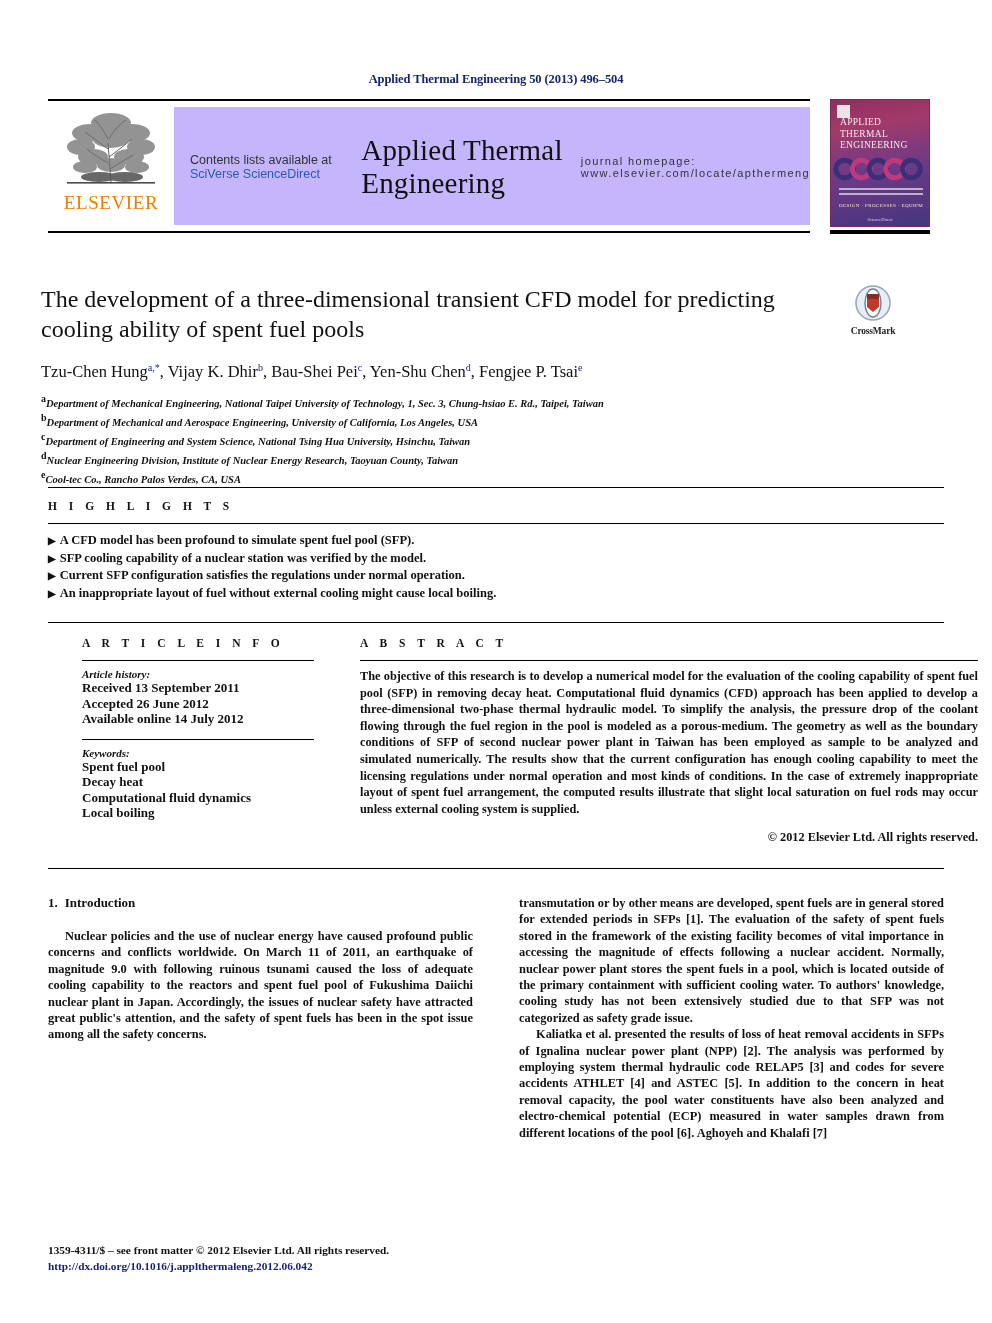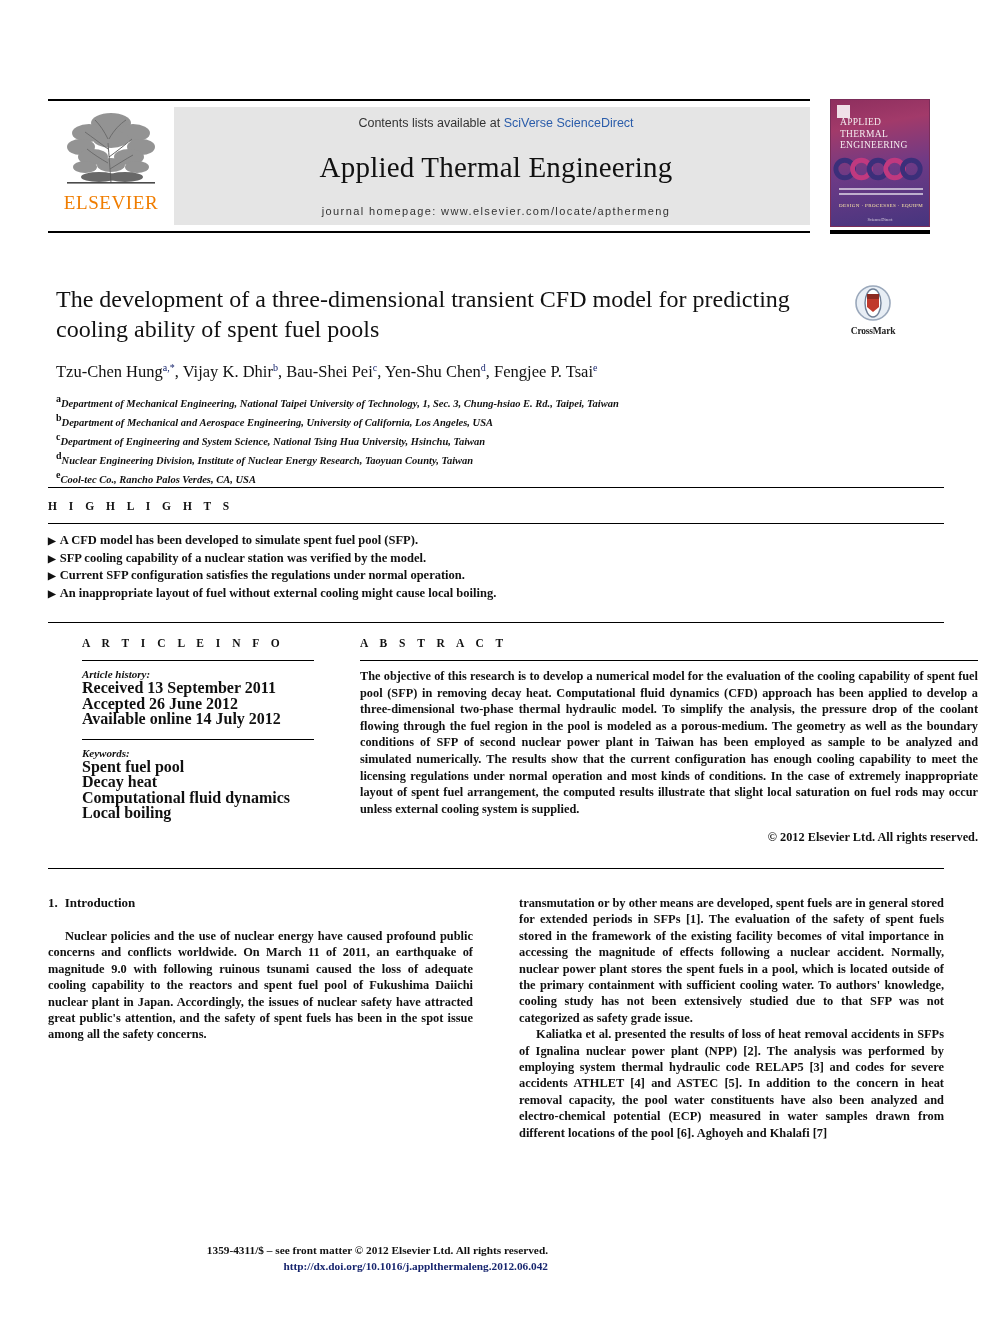--- a/index.html
+++ b/index.html
@@ -63,27 +63,27 @@
   .elsevier-word {
     font-family: "Liberation Serif", serif;
     font-size: 19px;
     letter-spacing: 0.6px;
     color: #f07d00;
     margin-top: 1px;
     font-weight: normal;
   }
   .masthead-center {
     flex: 1 1 auto;
-    background: #e5e5e5;
+    background: #c4b5fd;
     margin: 6px 0 6px 0;
     display: flex;
-    flex-direction: column;
+    flex-direction: row;
     justify-content: space-between;
     align-items: center;
-    padding: 9px 0 8px 8px;
+    padding: 9px 0 8px 16px;
     box-sizing: border-box;
   }
   .contents-line {
     font-family: "Liberation Sans", sans-serif;
     font-size: 12.5px;
     color: #333;
   }
   .contents-line a {
     color: #2a5caa;
     text-decoration: none;
@@ -180,21 +180,21 @@
     position:absolute;
     top: 131px; left: 8px;
     width: 100px; height: 4px;
     background: #000;
   }
 
   
   .title-block {
     position: absolute;
     top: 284px;
-    left: 56px;
+    left: 41px;
     width: 790px;
   }
   .paper-title {
     font-family: "Liberation Serif", serif;
     font-size: 24px;
     line-height: 30px;
     font-weight: normal;
     color: #111;
     margin: 0;
   }
@@ -299,21 +299,21 @@
   .info-sub {
     font-family: "Liberation Serif", serif;
     font-style: italic;
     font-weight: bold;
     font-size: 11px;
     margin-top: 7px;
     color:#111;
   }
   .info-line {
     font-family: "Liberation Serif", serif;
-    font-size: 16px;
+    font-size: 13px;
     line-height: 15.5px;
     font-weight: bold;
     color:#111;
   }
   .info-divider {
     border-top: 1.4px solid #000;
     margin-top: 12px;
   }
   .abstract-text {
     font-family: "Liberation Serif", serif;
@@ -385,36 +385,36 @@
   .fn-line .star { margin-right: 4px; }
   .fn-indent { padding-left: 12px; }
   .fn-em { font-style: italic; }
   .link { color: #17256e; }
 
   .colophon {
     position: absolute;
     top: 1243px;
     left: 48px;
     width: 500px;
-    text-align: right;
   }
   .colophon-line {
     font-family: "Liberation Serif", serif;
     font-size: 11.3px;
     line-height: 15.5px;
     color:#111;
     font-weight: bold;
   }
   .doi { color: #17256e; }
 </style>
 </head>
 <body>
 
 <div class="page">
 
+  <div class="running-head">Applied Thermal Engineering 50 (2013) 496–504</div>
 
   <div class="masthead">
     <div class="elsevier-logo">
       <svg class="tree-svg" width="104" height="82" viewBox="0 0 104 82">
         <g fill="none" stroke="#3b3b3b" stroke-width="0.8">
           <path d="M52 74 C51 60 50 46 49 34"></path>
           <path d="M49 40 C41 34 33 28 26 23"></path>
           <path d="M50 48 C58 42 66 36 73 30"></path>
           <path d="M49 54 C42 50 34 45 28 40"></path>
           <path d="M51 60 C59 55 67 50 74 46"></path>
@@ -504,21 +504,21 @@
       <path d="M12 9 h12 v5 h-12 z" fill="#8c2a20"></path>
     </svg>
     <div class="crossmark-label">CrossMark</div>
   </div>
 
   <div class="rule-thin" style="top:487px;"></div>
 
   <div class="highlights">
     <div class="section-label">H I G H L I G H T S</div>
     <div class="hr"></div>
-    <div class="hl-item"><span class="hl-arrow">▶</span><span>A CFD model has been developed to simulate spent fuel pool (SFP).</span></div>
+    <div class="hl-item"><span class="hl-arrow">▶</span><span>A CFD model has been profound to simulate spent fuel pool (SFP).</span></div>
     <div class="hl-item"><span class="hl-arrow">▶</span><span>SFP cooling capability of a nuclear station was verified by the model.</span></div>
     <div class="hl-item"><span class="hl-arrow">▶</span><span>Current SFP configuration satisfies the regulations under normal operation.</span></div>
     <div class="hl-item"><span class="hl-arrow">▶</span><span>An inappropriate layout of fuel without external cooling might cause local boiling.</span></div>
   </div>
 
   <div class="rule-thin" style="top:622px;"></div>
 
   <div class="info-abstract">
     <div class="col-info">
       <div class="section-label">A R T I C L E   I N F O</div>

